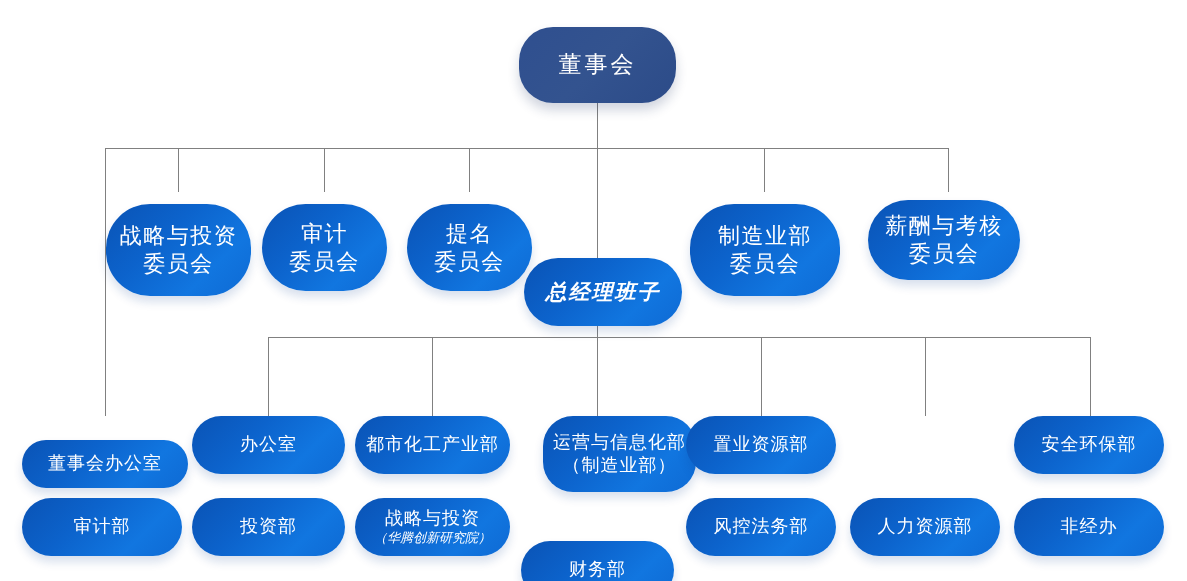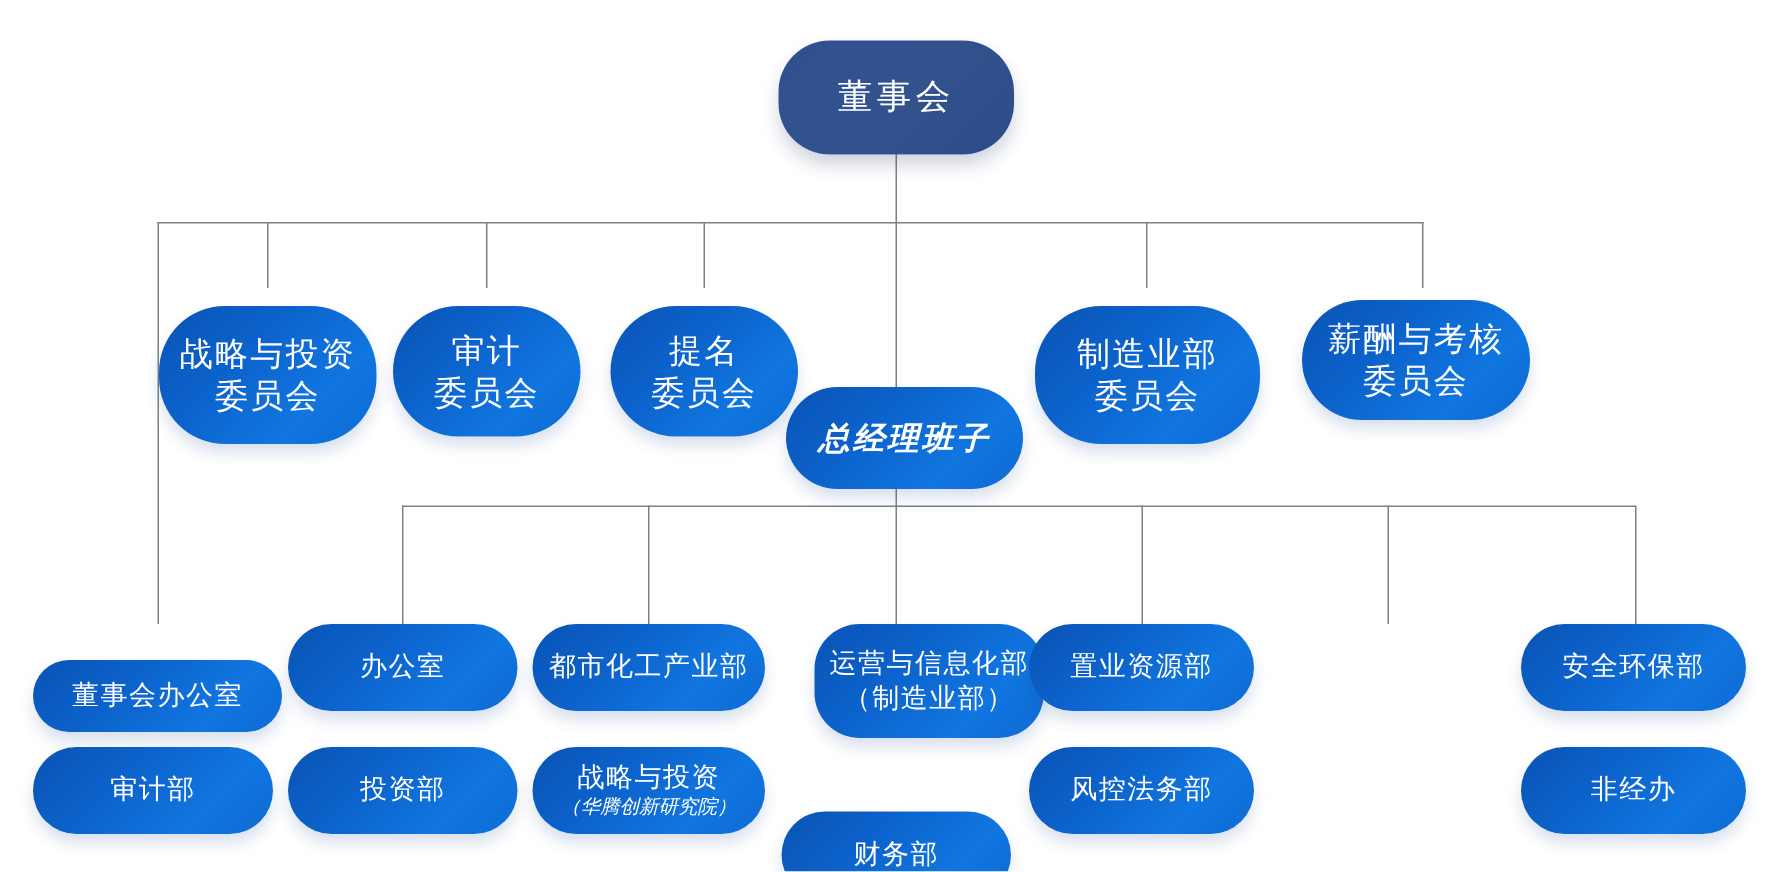--- a/index.html
+++ b/index.html
@@ -178,18 +178,21 @@
   </div>
 
   <div class="node dept" style="left:521px; top:498px; width:153px; height:58px;margin-top:43px;">
     <span class="line1">财务部</span>
   </div>
 
   <div class="node dept" style="left:686px; top:498px; width:150px; height:58px;">
     <span class="line1">风控法务部</span>
   </div>
 
+  <div class="node dept" style="left:850px; top:498px; width:150px; height:58px;">
+    <span class="line1">人力资源部</span>
+  </div>
 
   <div class="node dept" style="left:1014px; top:498px; width:150px; height:58px;">
     <span class="line1">非经办</span>
   </div>
 
 </div>
 
 </body></html>

